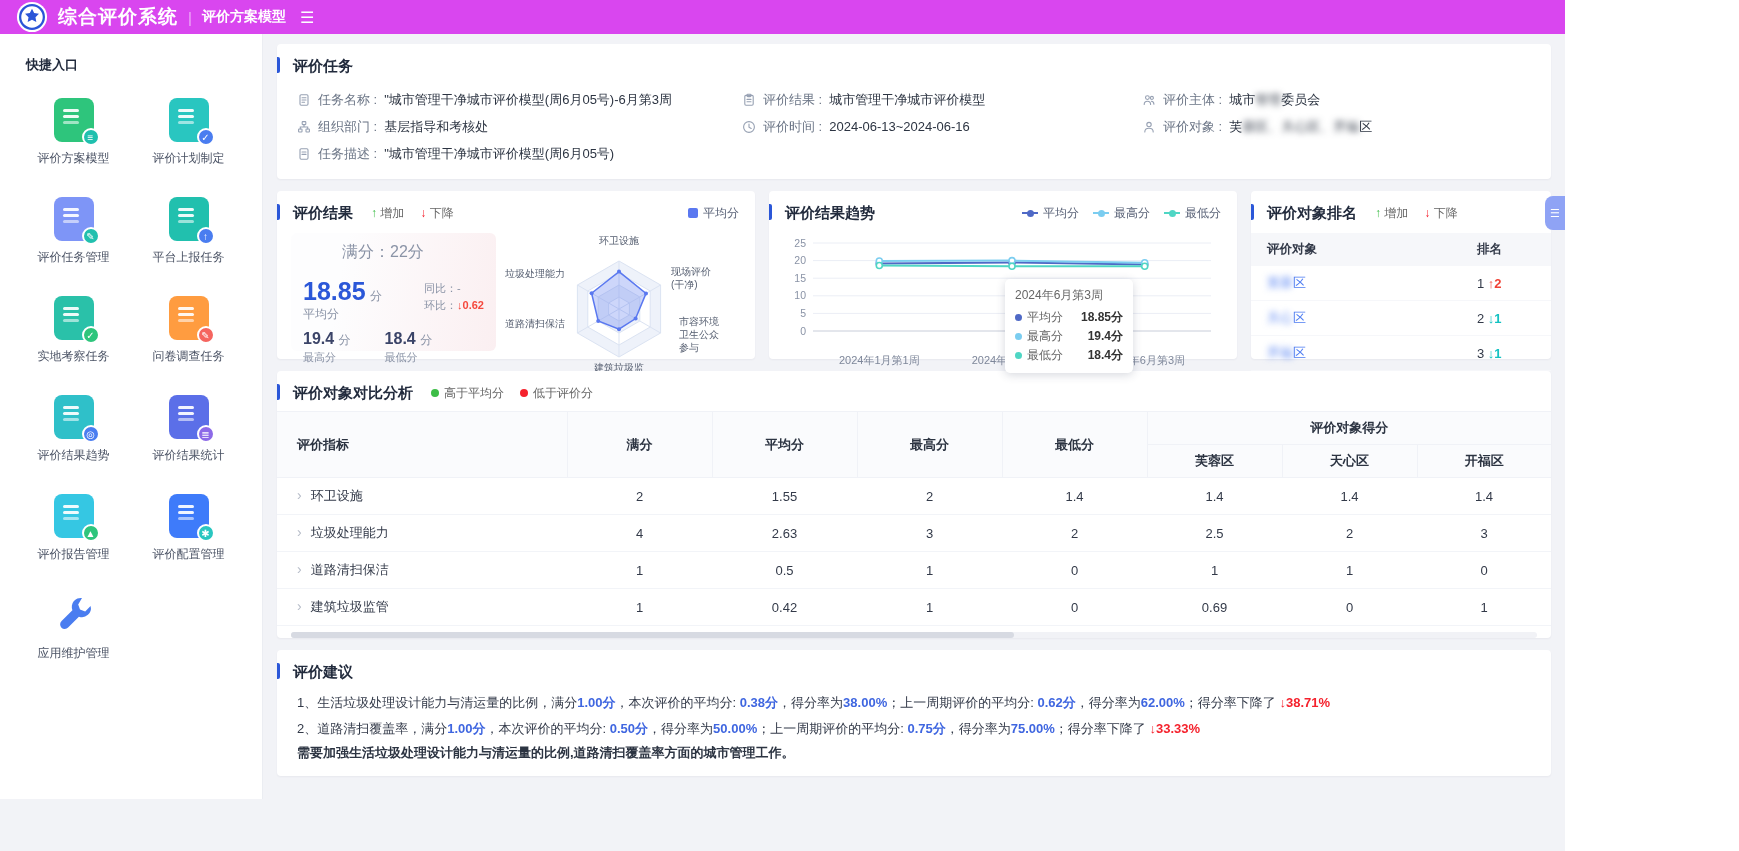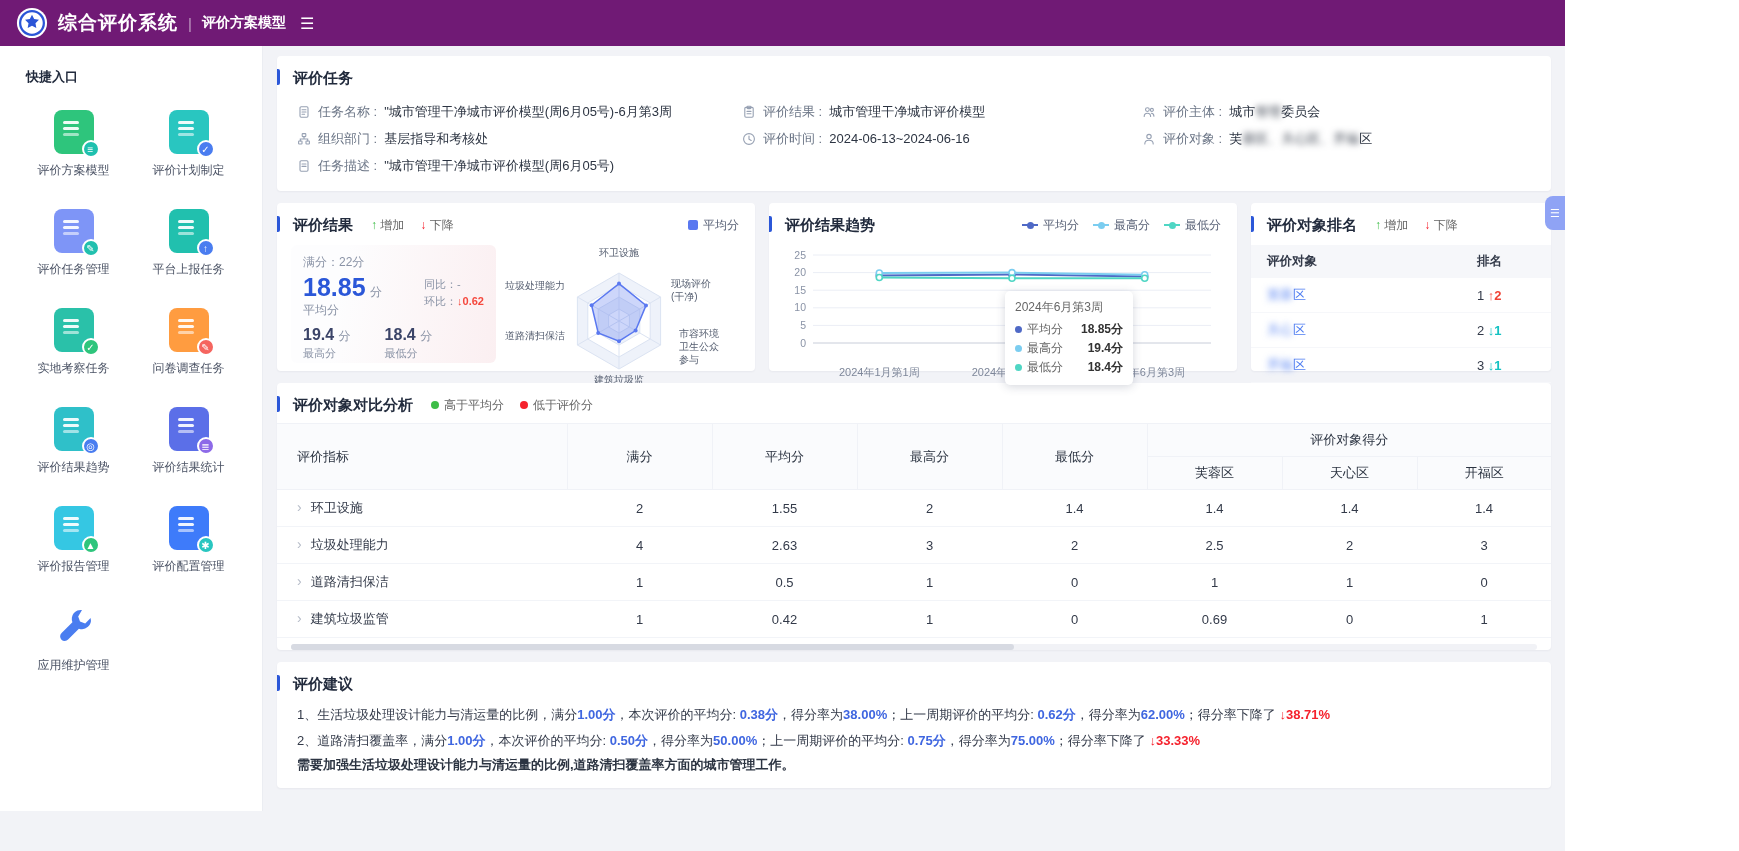--- a/index.html
+++ b/index.html
@@ -1,21 +1,21 @@
 <!DOCTYPE html>
 <html><head>
 <meta charset="utf-8">
 <style>
   * { margin:0; padding:0; box-sizing:border-box; }
   html,body { background:#ffffff; font-family:"Liberation Sans","DejaVu Sans",sans-serif; }
   .stage { position:relative; width:1739px; height:851px; background:#fff; overflow:hidden; }
   .app { position:absolute; left:0; top:0; width:1565px; height:851px; background:#f2f3f7; }
 
   
-  .hdr { height:46px; background:#701a75; display:flex; align-items:center; padding:0 16px; }
+  .hdr { height:34px; background:#d946ef; display:flex; align-items:center; padding:0 16px; }
   .hdr .logo { width:32px; height:32px; margin-right:10px; }
   .hdr .app-title { color:#fff; font-size:19px; font-weight:700; letter-spacing:1px; }
   .hdr .divider { color:rgba(255,255,255,.55); margin:0 10px; font-size:15px; }
   .hdr .page-title { color:#fff; font-size:14px; font-weight:600; }
   .hdr .burger { color:#fff; font-size:16px; margin-left:14px; cursor:pointer; }
 
   
   .tabbar { height:40px; background:#f4f5f9; border-bottom:1px solid #e4e7ee; display:flex; align-items:center; padding:0 12px; }
   .tab { background:#fff; color:#2b57d8; font-size:13px; padding:6px 20px; border-radius:3px; border:1px solid #e8eaf1; }
 
@@ -57,22 +57,22 @@
   .prow .panel { margin-bottom:0; height:168px; }
   .p-result { width:478px; }
   .p-trend  { width:468px; }
   .p-rank   { flex:1; }
   .prow-wrap { margin-bottom:12px; }
 
   
   .result-body { display:flex; padding:2px 14px 0; }
   .stats-card { width:205px; height:118px; border-radius:6px; padding:9px 12px;
       background:linear-gradient(100deg,#fdfdfe 25%,#fbeff1 100%); }
-  .full-score { font-size:12px; color:#8a93a6; }
-  .avg-row { display:flex; justify-content:space-between; margin-top:3px; }
+  .full-score { font-size:16px; color:#8a93a6;margin-left:39px; }
+  .avg-row { display:flex; justify-content:space-between; margin-top:15px; }
   .avg-num { font-size:25px; font-weight:800; color:#2b57d8; line-height:1.05; }
   .unit { font-size:12px; color:#8a93a6; font-weight:400; }
   .ratios { font-size:11px; color:#8a93a6; line-height:17px; text-align:left; padding-top:2px; }
   .mom-val { color:#f5483d; font-weight:700; }
   .avg-label { font-size:12px; color:#8a93a6; margin-top:1px; }
   .mm-row { display:flex; gap:34px; margin-top:7px; }
   .mm-num { font-size:16px; font-weight:800; color:#3b4468; }
   .mm-label { font-size:11px; color:#8a93a6; margin-top:1px; }
   .radar-box { position:relative; width:240px; height:150px; margin-left:auto; margin-right:2px; }
   .rlab { position:absolute; font-size:10px; line-height:13px; color:#555e70; }
@@ -96,21 +96,21 @@
 
   
   .rank-table { width:100%; border-collapse:collapse; font-size:13px; margin-top:2px; }
   .rank-table th { background:#f6f7fa; text-align:left; font-size:12.5px; font-weight:700; color:#333a49; padding:8px 16px; }
   .rank-table td { padding:8px 16px; border-bottom:1px solid #f6f7fa; color:#333a49; }
   .rank-table .c-name { width:70%; }
   .dist-link { color:#4e7df2; cursor:pointer; }
 
   
   .cmp-table { width:100%; border-collapse:collapse; font-size:13px; }
-  .cmp-table th { background:#fafbfd; font-weight:400; color:#2c3442; padding:7px 8px; border:1px solid #f0f2f7; border-left:none; }
+  .cmp-table th { background:#fafbfd; font-weight:700; color:#2c3442; padding:7px 8px; border:1px solid #f0f2f7; border-left:none; }
   .cmp-table th:last-child { border-right:none; }
   .cmp-table td { padding:9px 8px; border-bottom:1px solid #f2f4f8; color:#333a49; text-align:center; }
   .cmp-table .col-ind { text-align:left; padding-left:20px; }
   .chev { color:#b6bcc8; font-size:14px; margin-right:9px; }
   .good { color:#3dbd47; } .bad { color:#f5222d; }
   .dot { width:8px; height:8px; border-radius:50%; display:inline-block; margin-right:5px; vertical-align:0; }
   .hscroll { height:6px; background:#f1f2f6; border-radius:3px; margin:6px 14px 10px; position:relative; }
   .hthumb { position:absolute; left:0; top:0; height:6px; width:58%; background:#d7dae2; border-radius:3px; }
 
   

